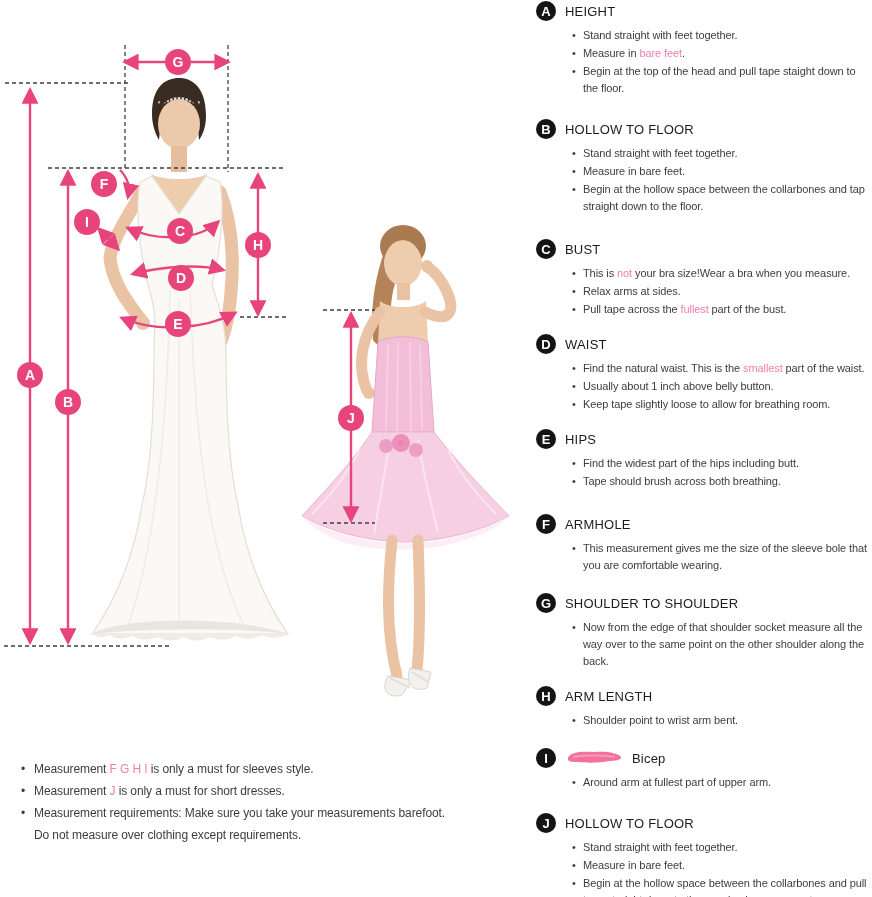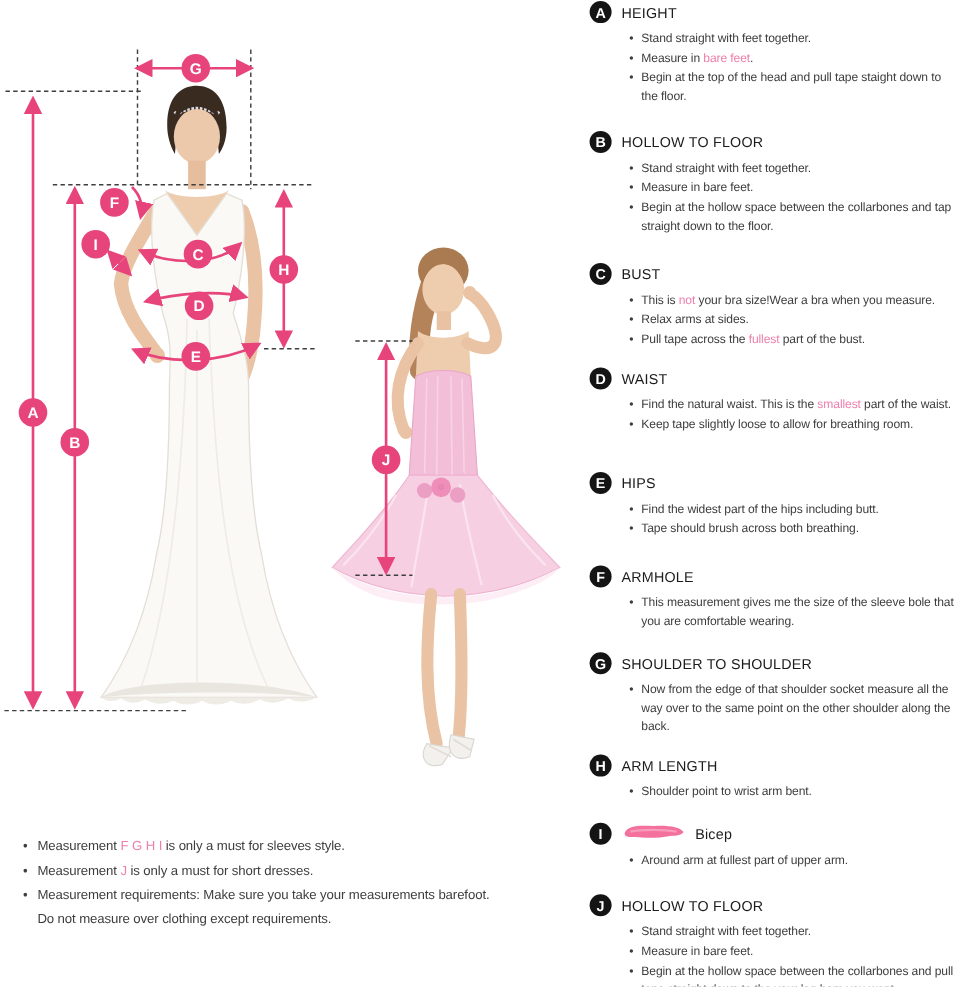--- a/index.html
+++ b/index.html
@@ -242,20 +242,21 @@
     </ul>
   </section>
 
   <section class="sec" style="top:334px">
     <div class="sec-head">
       <span class="badge">D</span>
       <span class="sec-title">WAIST</span>
     </div>
     <ul class="bullets">
       <li>Find the natural waist. This is the <span class="pink">smallest</span> part of the waist.</li>
+      <li>Usually about 1 inch above belly button.</li>
       <li>Keep tape slightly loose to allow for breathing room.</li>
     </ul>
   </section>
 
   <section class="sec" style="top:429px">
     <div class="sec-head">
       <span class="badge">E</span>
       <span class="sec-title">HIPS</span>
     </div>
     <ul class="bullets">

